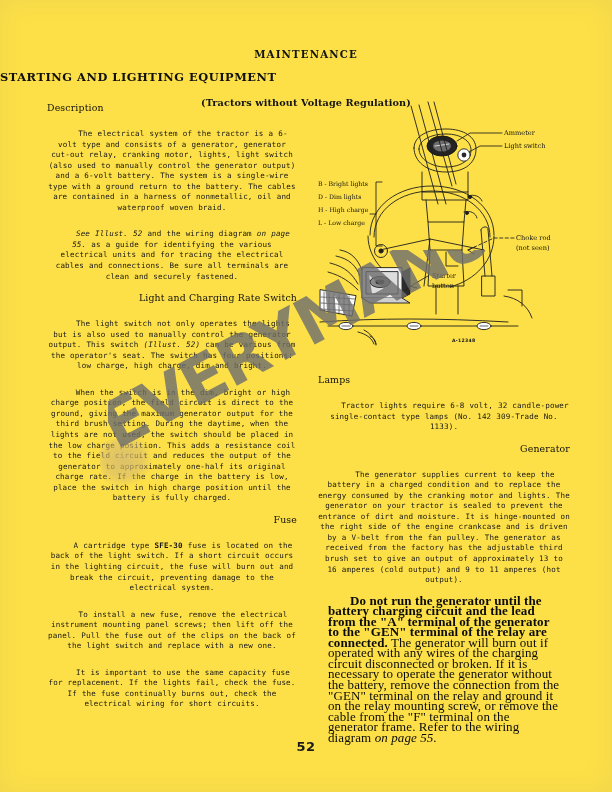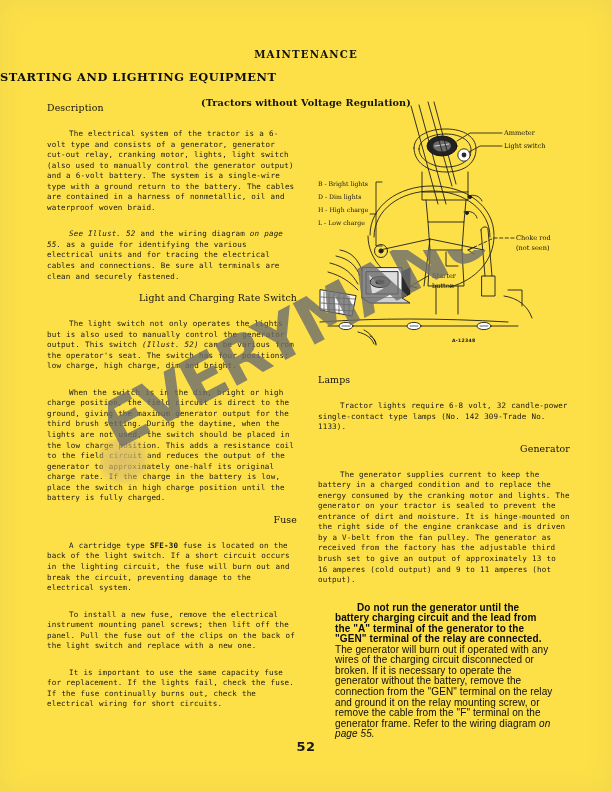--- a/index.html
+++ b/index.html
@@ -93,28 +93,28 @@
   .sec-sp { margin-top: 17px; text-align: right; }
 
   p.body {
     font-family: "DejaVu Sans Mono", monospace;
     font-size: 7.55px;
     line-height: 10.55px;
     margin: 16px 0 10px 0;
     text-indent: 22px;
     letter-spacing: .16px;
     color: #161616;
-    text-align: left;
+    text-align: center;
     word-spacing: .3px;
   }
   p.bold-note {
-    font-family: Liberation Sans, sans-serif;
-    font-size: 10px;
+    font-family: Liberation Serif, serif;
+    font-size: 13px;
     line-height: 10.55px;
-    margin: 17px;
+    margin: 10px;
     text-indent: 22px;
     letter-spacing: .1px;
     color: #0b0b0b;
   }
   p.bold-note b { font-weight: bold; }
   .em { font-style: italic; }
   .bd { font-weight: bold; }
 
   
   #illus-wrap {

